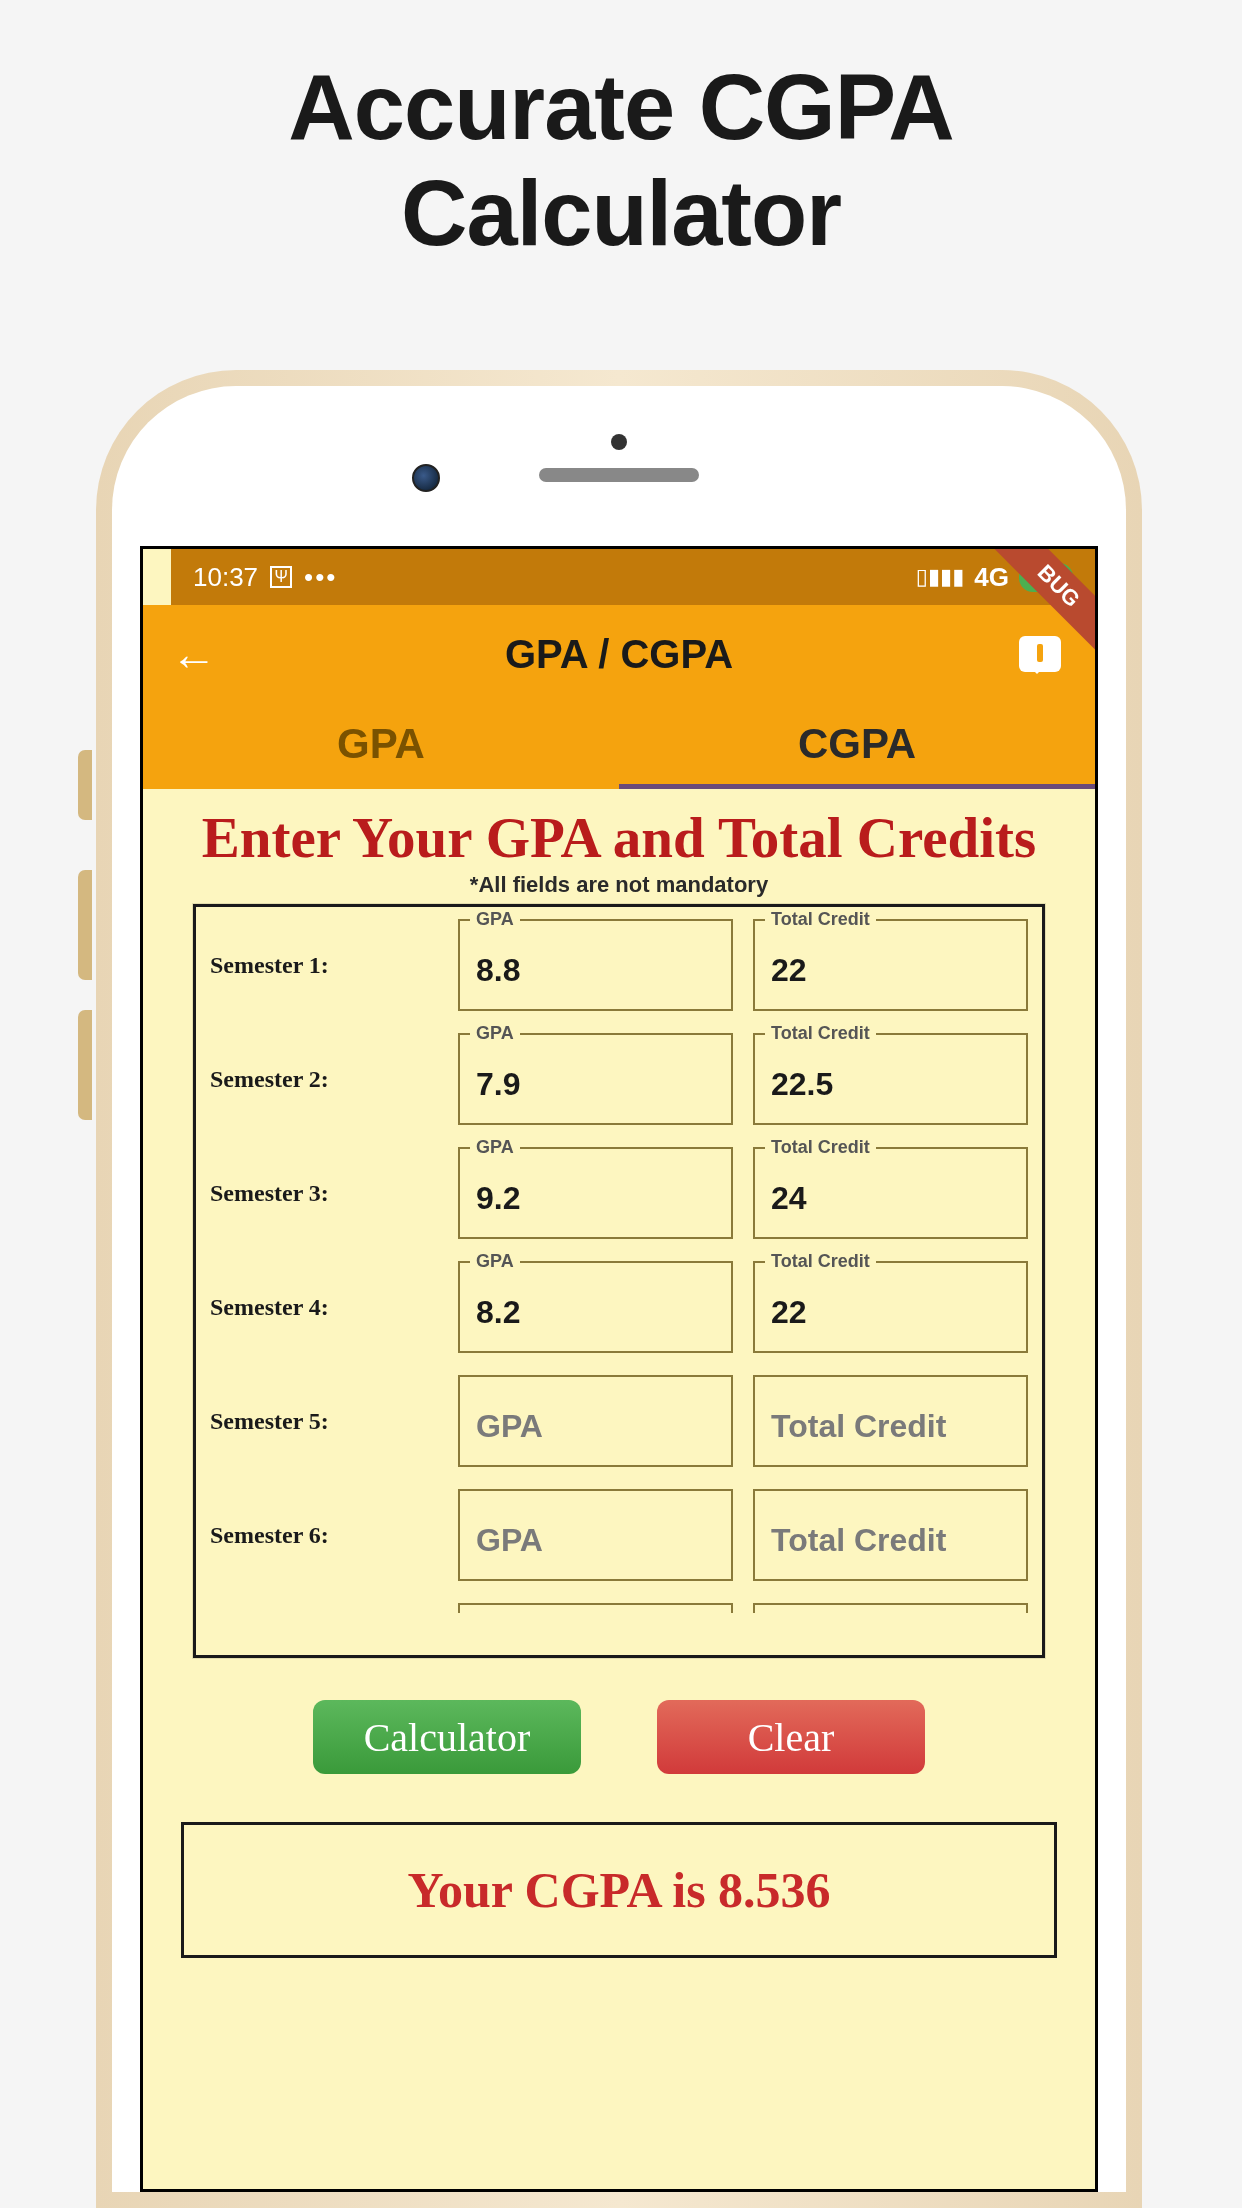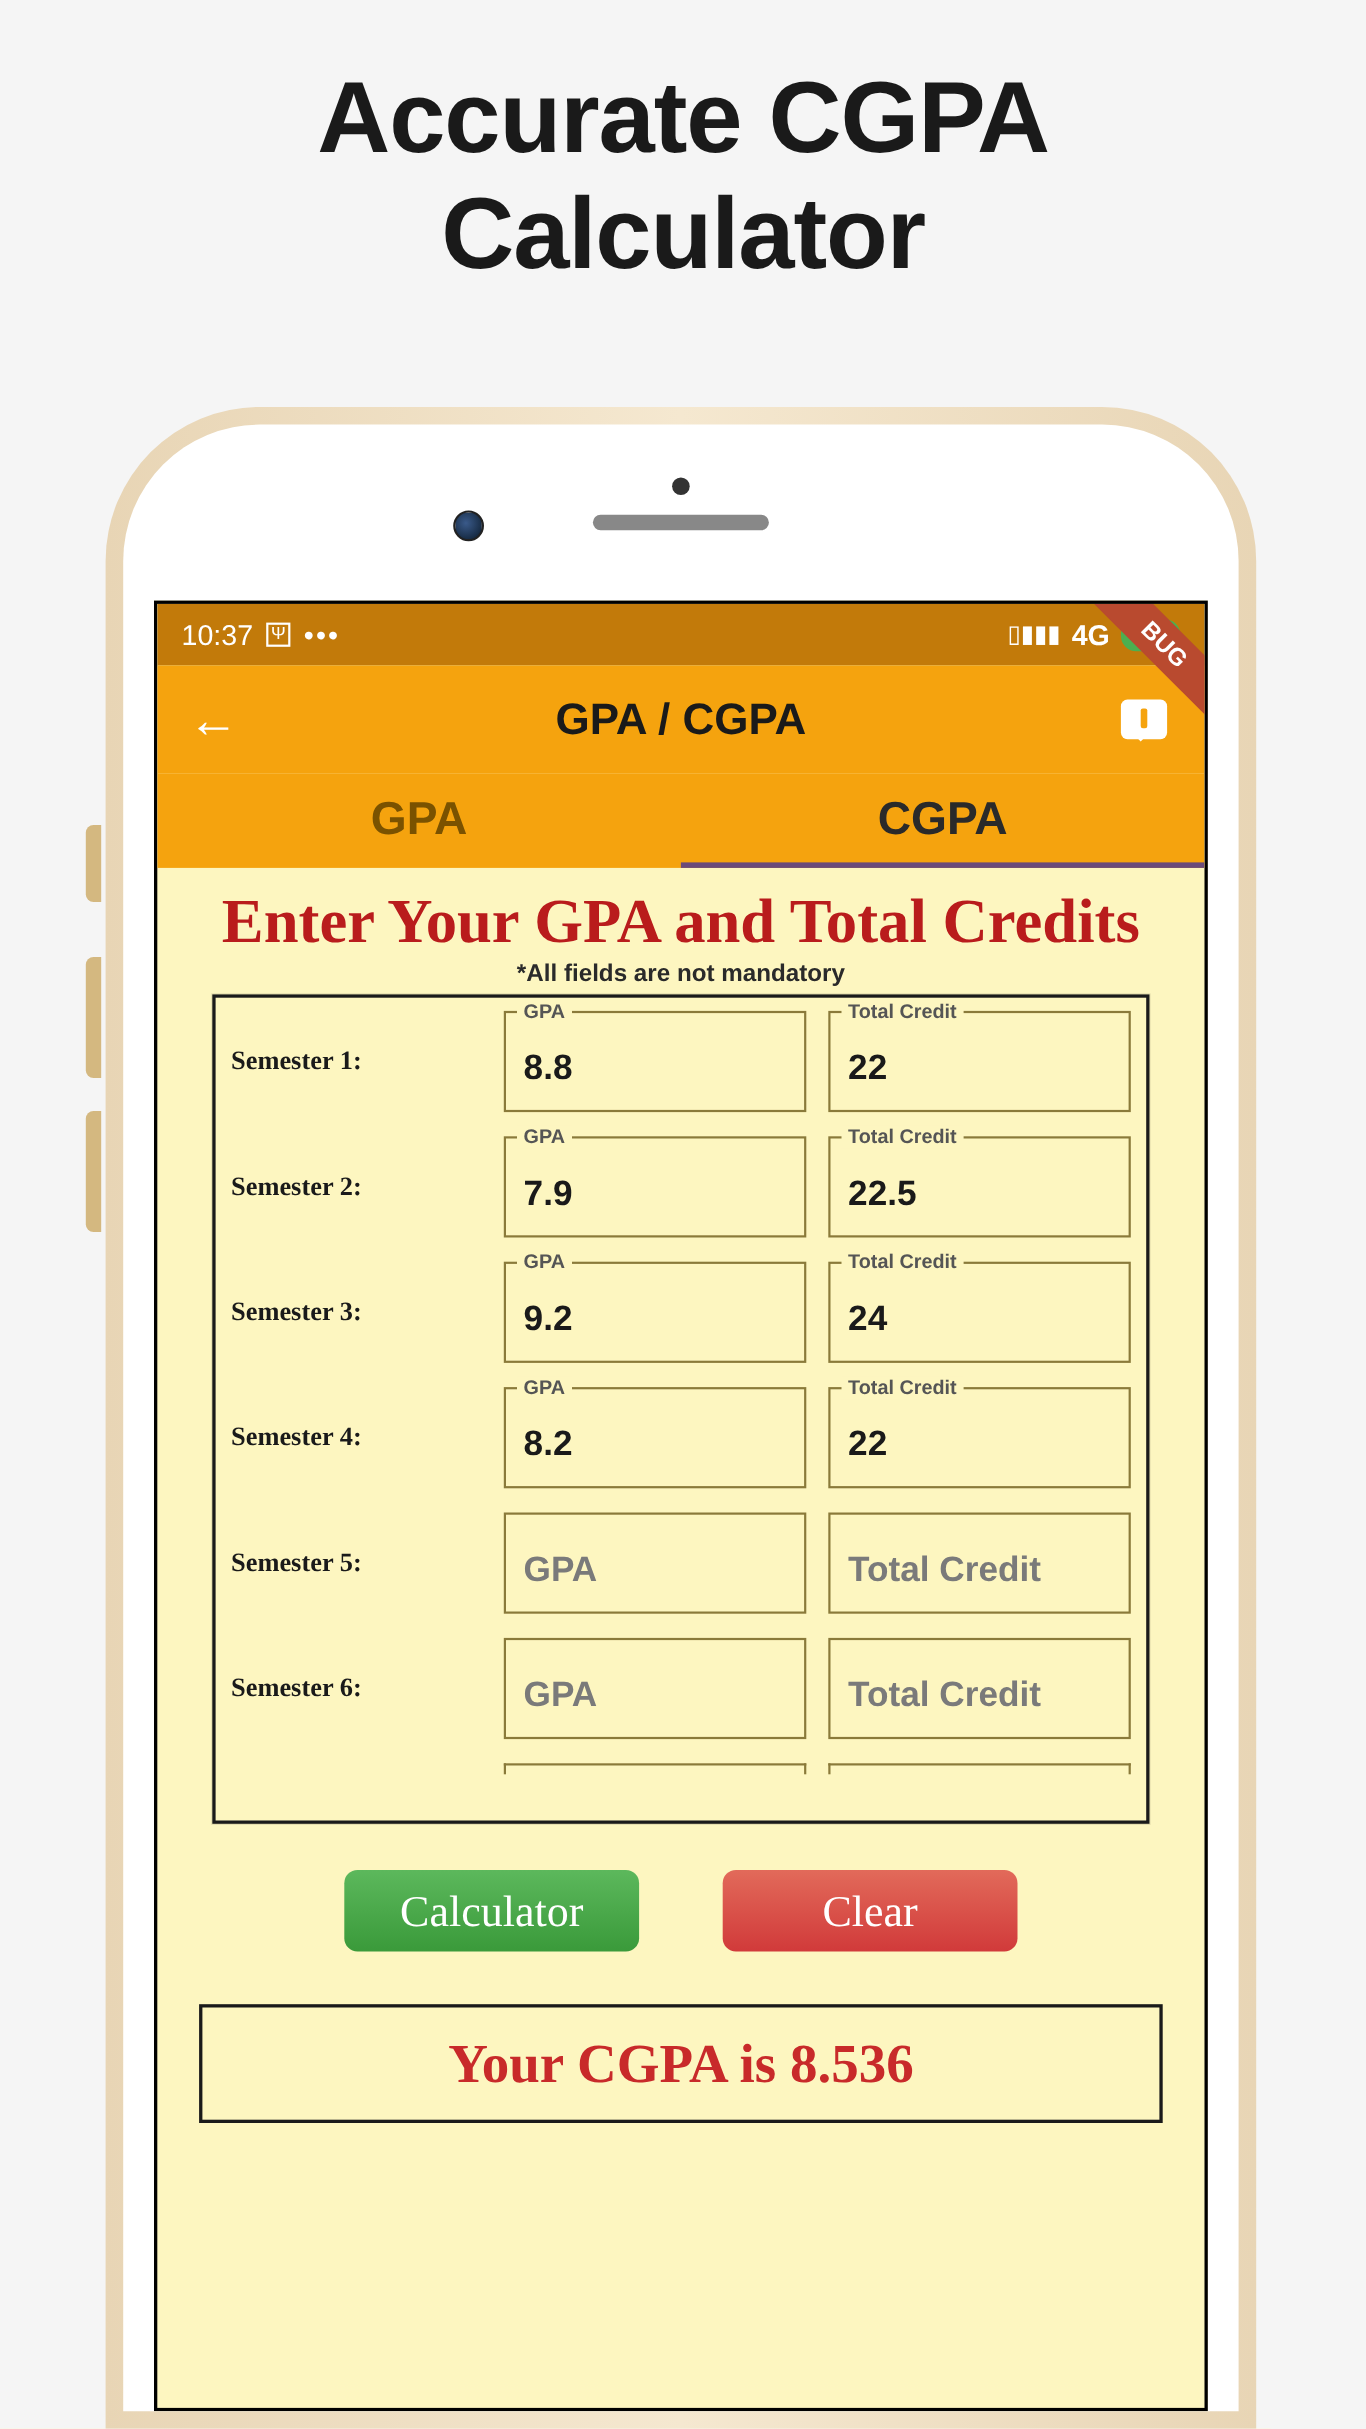--- a/index.html
+++ b/index.html
@@ -85,20 +85,21 @@
 .status-bar {
   height: 56px;
   background: #c27a0a;
   display: flex;
   align-items: center;
   justify-content: space-between;
   padding: 0 22px;
   color: #fff;
   font-size: 26px;
   font-weight: 500;
+  margin-left: 28px;
 }
 .status-left { display: flex; align-items: center; gap: 12px; }
 .status-right { display: flex; align-items: center; gap: 10px; }
 .usb-icon {
   display: inline-block;
   width: 22px; height: 22px;
   border: 2px solid #fff;
   font-size: 16px; text-align: center;
   line-height: 18px;
 }
@@ -278,21 +279,21 @@
 }
 .btn-calc {
   background: linear-gradient(180deg, #5cb85c, #3a9a3a);
 }
 .btn-clear {
   background: linear-gradient(180deg, #e26a5a, #d13a3a);
 }
 .result-box {
   margin: 48px 38px 16px;
   border: 3px solid #1a1a1a;
-  height: 108px;
+  height: 136px;
   display: flex;
   align-items: center;
   justify-content: center;
   background: #fdf6c0;
 }
 .result-text {
   font-size: 50px;
   font-weight: 600;
   color: #c82a2a;
   font-family: Georgia, serif;

